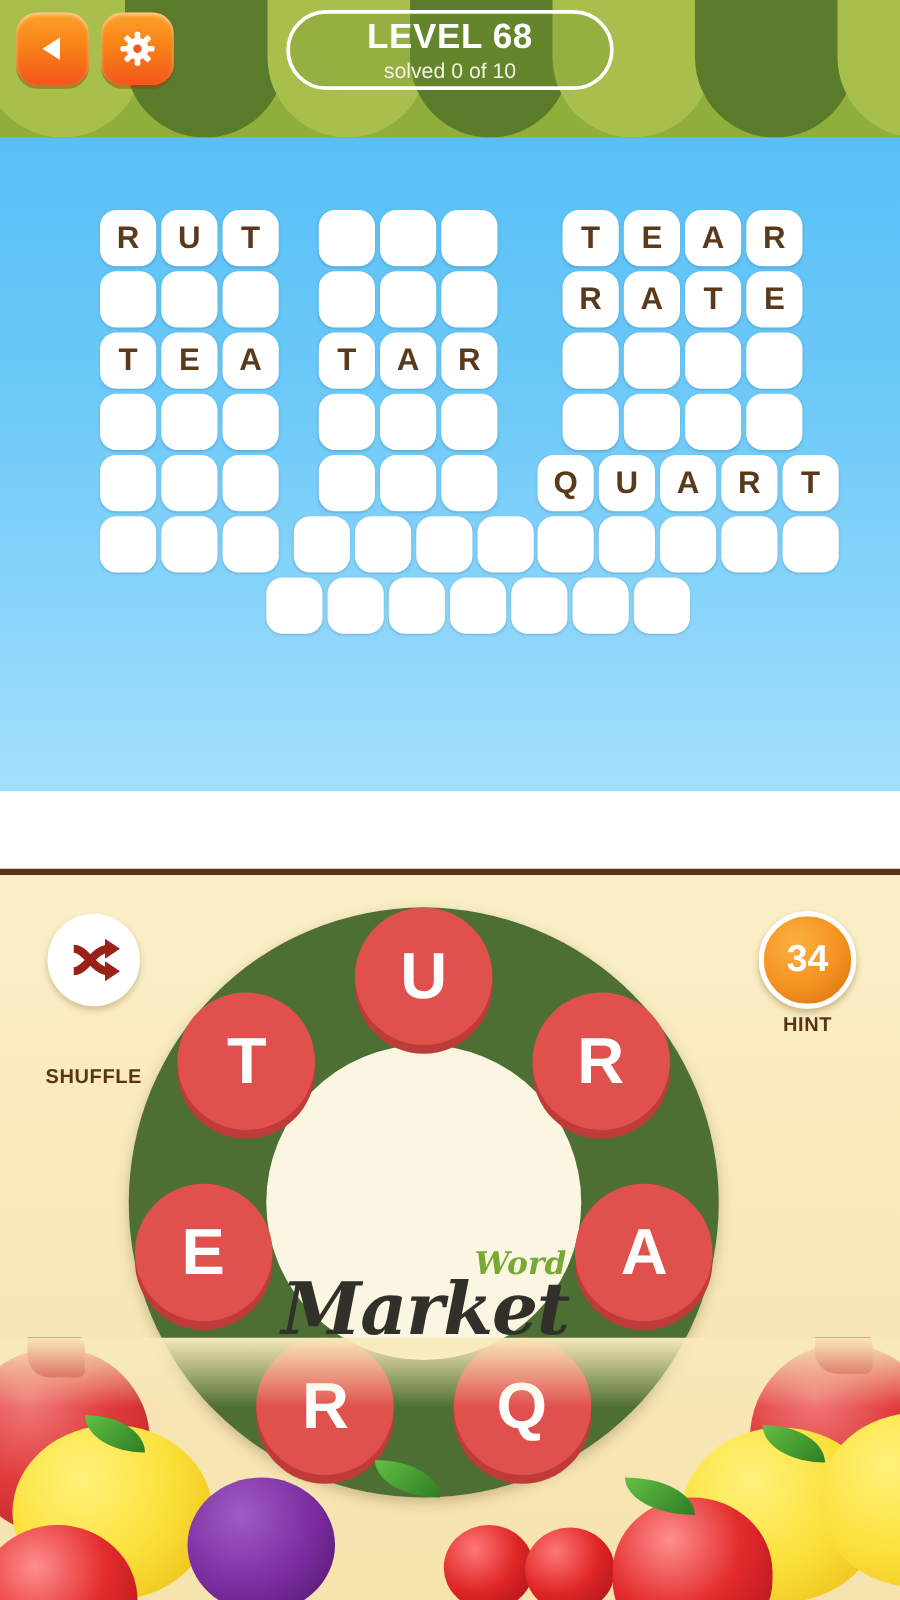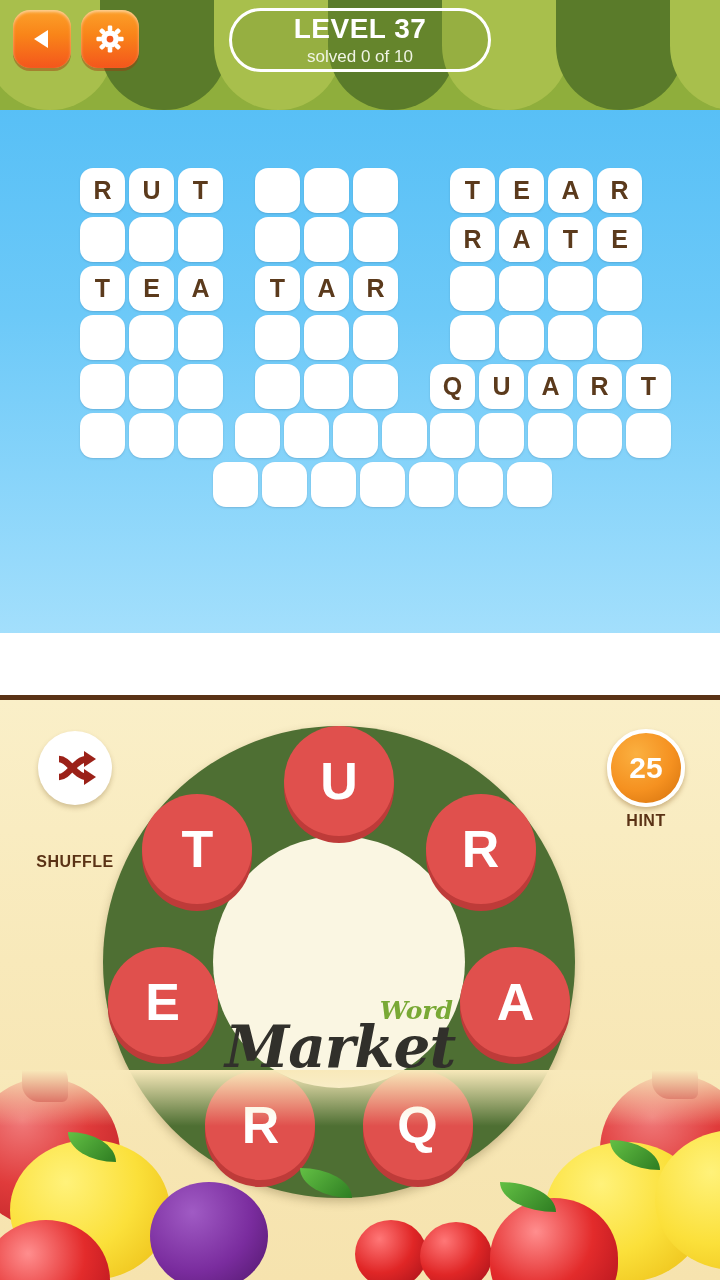--- a/index.html
+++ b/index.html
@@ -193,21 +193,21 @@
         <rect x="13.6" y="24.5" width="4.8" height="6" rx="1.4" transform="rotate(45 16 16)"></rect>
         <rect x="1.5" y="13.6" width="6" height="4.8" rx="1.4" transform="rotate(45 16 16)"></rect>
         <rect x="24.5" y="13.6" width="6" height="4.8" rx="1.4" transform="rotate(45 16 16)"></rect>
         <circle cx="16" cy="16" r="9.4"></circle>
       </g>
       <circle cx="16" cy="16" r="3.6" fill="#F4561C"></circle>
     </svg>
   </div>
 
   <div id="level-badge">
-    <div id="level-title">LEVEL 37</div>
+    <div id="level-title">LEVEL 68</div>
     <div id="level-sub">solved 0 of 10</div>
   </div>
 
 </div>
 
 <div id="board">
   <div id="grid-layer">
       <div class="tile" style="left: 80px; top: 68px;">R</div>
       <div class="tile" style="left: 129px; top: 68px;">U</div>
       <div class="tile" style="left: 178px; top: 68px;">T</div>
@@ -291,21 +291,21 @@
         <path d="M6 13 C16 13 22 31 34 31"></path>
         <path d="M6 31 C16 31 22 13 34 13"></path>
       </g>
       <polygon points="31,5 43,13 31,21" fill="#9B2118"></polygon>
       <polygon points="31,23 43,31 31,39" fill="#9B2118"></polygon>
     </svg>
   </div>
   <div id="shuffle-label">SHUFFLE</div>
 
   <div id="hint-btn">
-    <span id="hint-count">25</span>
+    <span id="hint-count">34</span>
   </div>
   <div id="hint-label">HINT</div>
 
   <div id="wheel">
     <div id="wheel-hub">
       <div id="logo-wrap">
         <div id="logo-market">Market</div>
         <div id="logo-word">Word</div>
       </div>
     </div>

